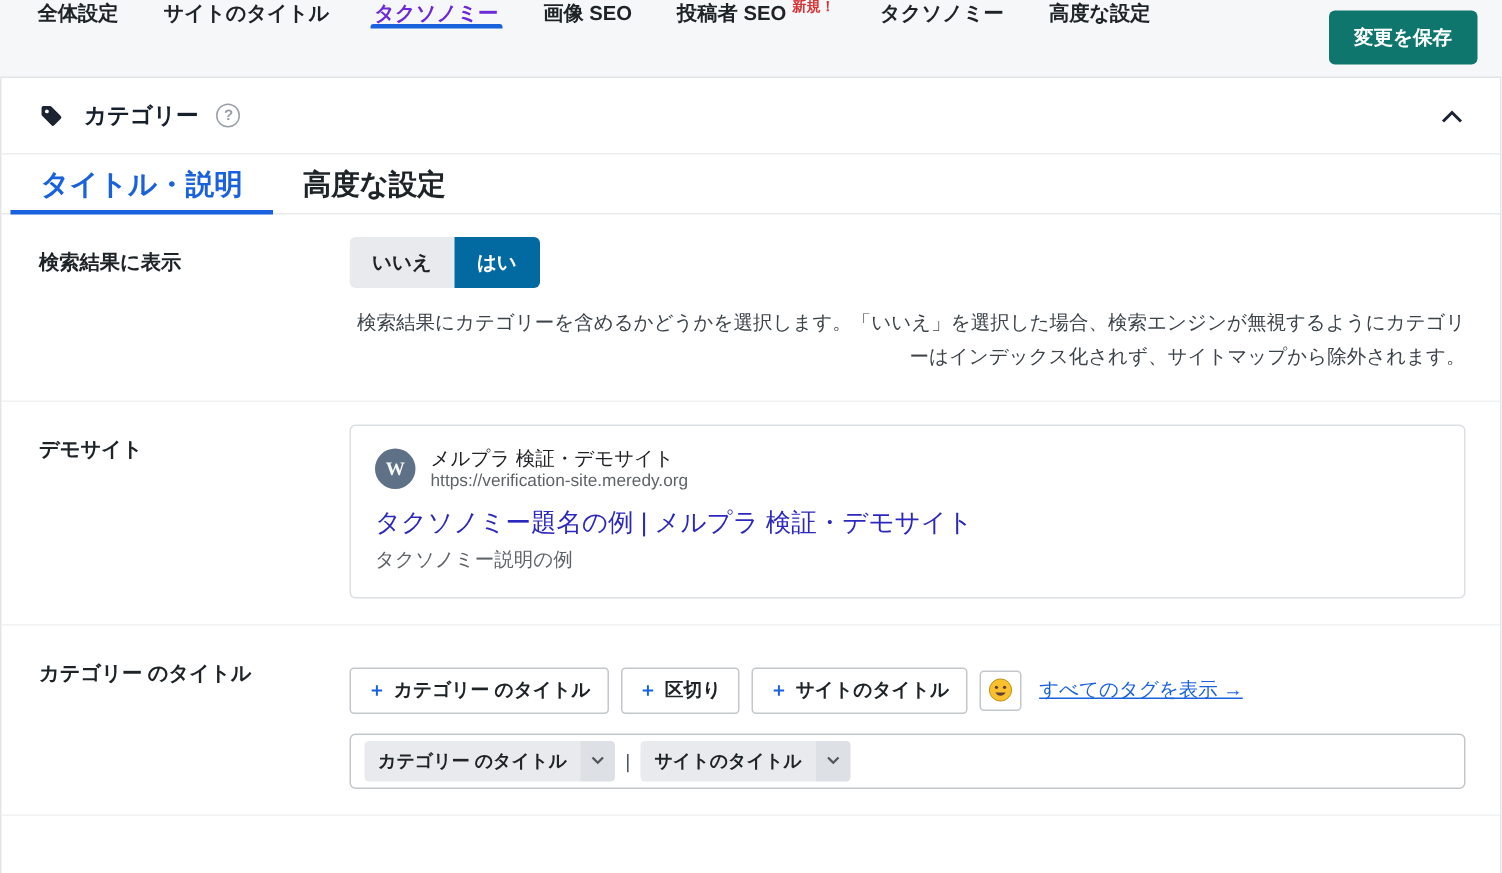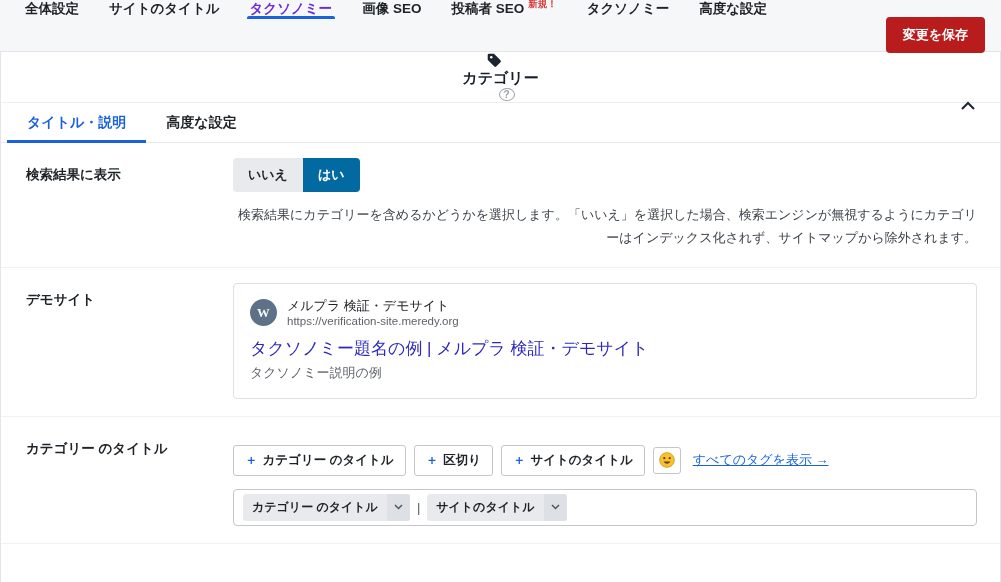--- a/index.html
+++ b/index.html
@@ -24,51 +24,50 @@
   .topnav .tab.active { color:#6d28d9; }
   .topnav .tab.active::after {
     content:""; position:absolute; left:12px; right:12px; bottom:-1px;
     height:3px; background:#1a62dd; border-radius:2px 2px 0 0;
   }
   .badge-new {
     color:#d63638; font-size:9.5px; font-weight:bold;
     margin-left:4px; position:relative; top:-5px;
   }
   .save-btn {
-    position:absolute; right:16px; top:17px;
-    background:#b91c1c; color:#fff; border:none; border-radius:4px;
+    position:absolute; right:16px; top:7px;
+    background:#0f766e; color:#fff; border:none; border-radius:4px;
     font-weight:bold; font-size:13px; padding:9px 17px; cursor:pointer;
     font-family:inherit;
   }
   
   .card {
     background:#fff; border-left:1px solid #e3e5e8; border-right:1px solid #e3e5e8;
     min-height:530px;
   }
   .card-header {
     height:51px; display:flex; align-items:center; padding:0 25px;
     border-bottom:1px solid #eceef0;
-    flex-direction:column;
   }
   .tag-icon { width:17px; height:17px; margin-right:13px; flex-shrink:0; }
   .card-title { font-size:15px; font-weight:bold; color:#16202c; }
   .help-icon {
     width:16px; height:16px; border:1.5px solid #9aa0a6; border-radius:50%;
     color:#9aa0a6; font-size:10px; font-weight:bold;
     display:inline-flex; align-items:center; justify-content:center;
     margin-left:12px; cursor:pointer;
   }
   .collapse-btn { margin-left:auto; cursor:pointer; display:flex; align-items:center; }
   
   .subtabs {
     display:flex; border-bottom:1px solid #e8eaec; padding:0 6px; height:40px;
   }
   .subtab {
     display:flex; align-items:center; padding:0 20px;
-    font-weight:bold; font-size:14px; color:#1d2327;
+    font-weight:bold; font-size:19px; color:#1d2327;
     position:relative; cursor:pointer;
   }
   .subtab.active { color:#1a62dd; }
   .subtab.active::after {
     content:""; position:absolute; left:0; right:0; bottom:-1px;
     height:3px; background:#1a62dd;
   }
   
   .form-row {
     display:flex; padding:15px 23px 17px 25px;

